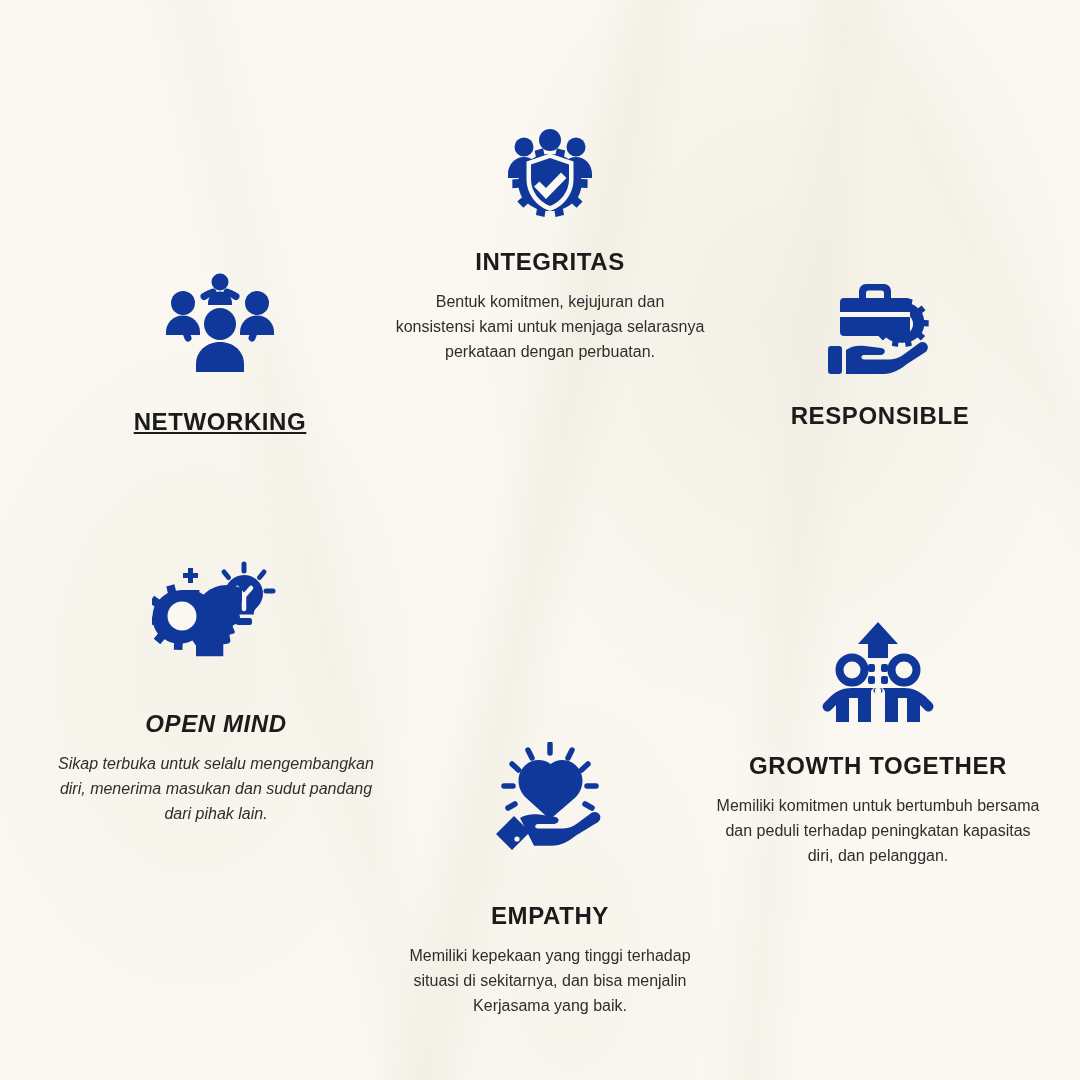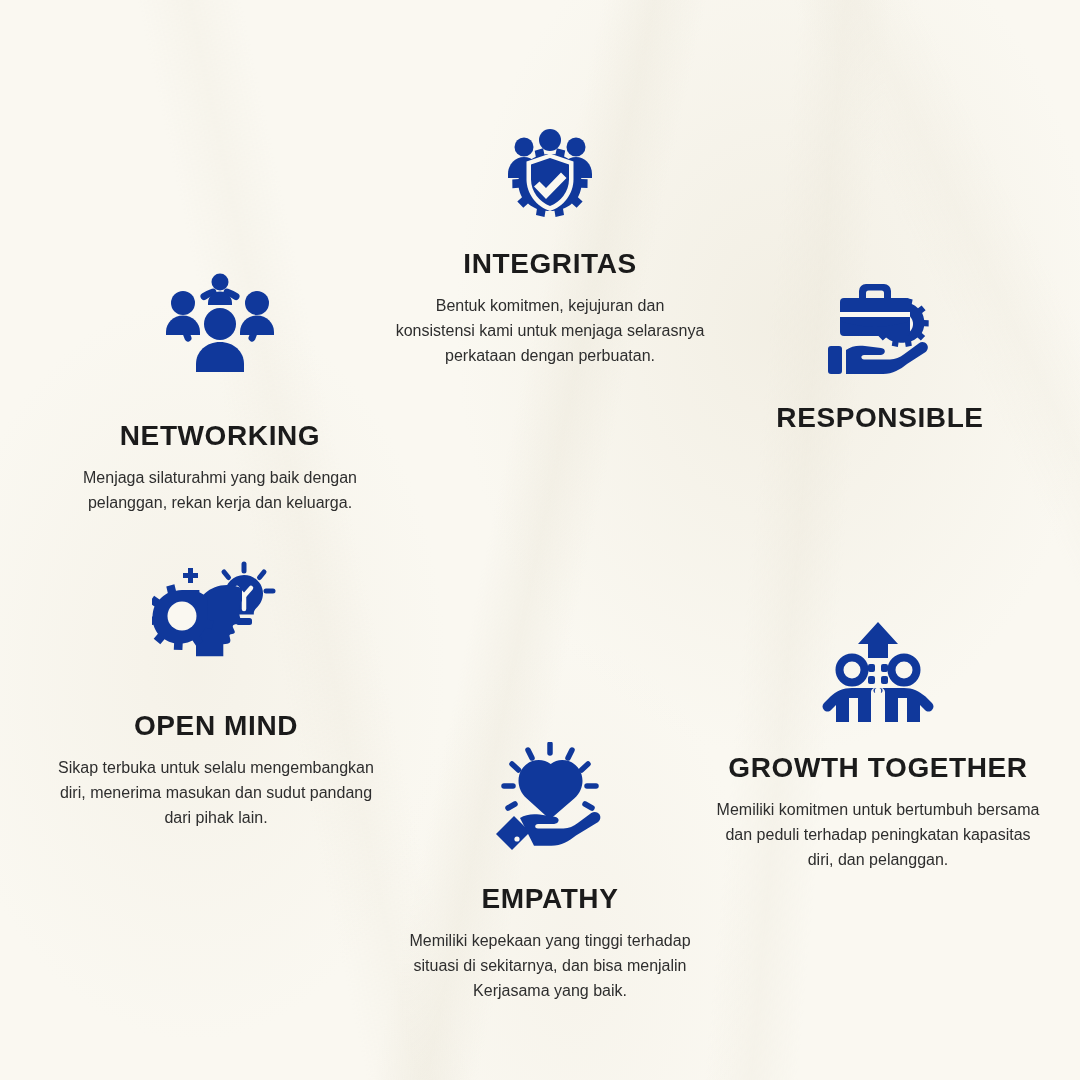--- a/index.html
+++ b/index.html
@@ -48,21 +48,21 @@
     display: flex;
     justify-content: center;
     align-items: flex-end;
     margin: 0 auto;
   }
   .icon-wrap svg { display: block; }
 
   .card-title {
     font-family: "Liberation Sans", sans-serif;
     font-weight: bold;
-    font-size: 28px;
+    font-size: 24px;
     letter-spacing: 0.6px;
     color: #1b1b1b;
     margin: 0;
     white-space: nowrap;
   }
   .card-desc {
     font-family: "Liberation Sans", sans-serif;
     font-size: 16px;
     line-height: 1.55;
     color: #2e2e2e;
@@ -70,41 +70,41 @@
   }
 
   
   #card-integritas   { left: 380px; top: 128px;  width: 340px; }
   #card-integritas .icon-wrap { height: 96px; }
   #card-integritas .card-title { margin-top: 24px; }
   #card-integritas .card-desc  { width: 310px; }
 
   #card-networking   { left: 50px;  top: 272px;  width: 340px; }
   #card-networking .icon-wrap { height: 104px; }
-  #card-networking .card-title { margin-top: 44px; }
+  #card-networking .card-title { margin-top: 32px; text-decoration: underline; }
   #card-networking .card-desc  { width: 300px; }
 
   #card-responsible  { left: 710px; top: 272px;  width: 340px; }
   #card-responsible .icon-wrap { height: 104px; }
   #card-responsible .card-title { margin-top: 26px; }
   #card-responsible .card-desc  { width: 300px; }
 
-  #card-openmind     { left: 40px;  top: 558px;  width: 352px; }
+  #card-openmind     { left: 40px;  top: 558px;  width: 352px; font-style: italic; }
   #card-openmind .icon-wrap { height: 122px; }
   #card-openmind .card-title { margin-top: 30px; }
   #card-openmind .card-desc  { width: 330px; }
 
   #card-growth       { left: 702px; top: 620px;  width: 352px; }
   #card-growth .icon-wrap { height: 106px; }
   #card-growth .card-title { margin-top: 26px; }
   #card-growth .card-desc  { width: 330px; }
 
   #card-empathy      { left: 385px; top: 742px;  width: 330px; }
   #card-empathy .icon-wrap { height: 112px; }
-  #card-empathy .card-title { margin-top: 29px; }
+  #card-empathy .card-title { margin-top: 48px; }
   #card-empathy .card-desc  { width: 300px; text-align: center; }
 </style>
 </head>
 <body>
 
 <div id="poster">
 
   <div id="texture"></div>
 
   <div class="card" id="card-integritas">
@@ -148,21 +148,20 @@
         <path d="M8 60c0-9.3 7.6-16.5 17-16.5S42 50.7 42 60v3H8z"></path>
 
         <circle cx="99" cy="31" r="12"></circle>
         <path d="M82 60c0-9.3 7.6-16.5 17-16.5S116 50.7 116 60v3H82z"></path>
 
         <circle cx="62" cy="52" r="16"></circle>
         <path d="M38 92c0-12.4 10.3-22 24-22s24 9.6 24 22v8H38z"></path>
       </svg>
     </div>
     <p class="card-title">NETWORKING</p>
-    <p class="card-desc">Menjaga silaturahmi yang baik dengan pelanggan, rekan kerja dan keluarga.</p>
   </div>
 
   <div class="card" id="card-responsible">
     <div class="icon-wrap">
       <svg width="116" height="104" viewBox="0 0 116 104" fill="#10389b" aria-hidden="true">
 
         <path d="M80 30c-1.4 0-2.7.12-4 .35l-1-4.35-6 1.6.8 4.3a23 23 0 0 0-6.2 4.25l-3.6-2.7-4 4.75 3.5 2.8a22.5 22.5 0 0 0-2.1 6.95l-4.5.25.05 6.2 4.5-.2c.4 2.45 1.2 4.75 2.35 6.8l-3.35 3 4.3 4.5 3.35-3.05a23 23 0 0 0 6.35 3.85l-.7 4.4 6.1 1.35.7-4.45c1.07.15 2.15.22 3.25.22s2.18-.07 3.25-.22l.7 4.45 6.1-1.35-.7-4.4a23 23 0 0 0 6.35-3.85l3.35 3.05 4.3-4.5-3.35-3c1.15-2.05 1.95-4.35 2.35-6.8l4.5.2.05-6.2-4.5-.25a22.5 22.5 0 0 0-2.1-6.95l3.5-2.8-4-4.75-3.6 2.7a23 23 0 0 0-6.2-4.25l.8-4.3-6-1.6-1 4.35A25 25 0 0 0 80 30z"></path>
         <circle cx="80" cy="52" r="11" fill="#faf8f1"></circle>
 
         <path d="M44 12h18a7 7 0 0 1 7 7v7h-7v-5a2.5 2.5 0 0 0-2.5-2.5h-13A2.5 2.5 0 0 0 44 21v5h-7v-7a7 7 0 0 1 7-7z"></path>

